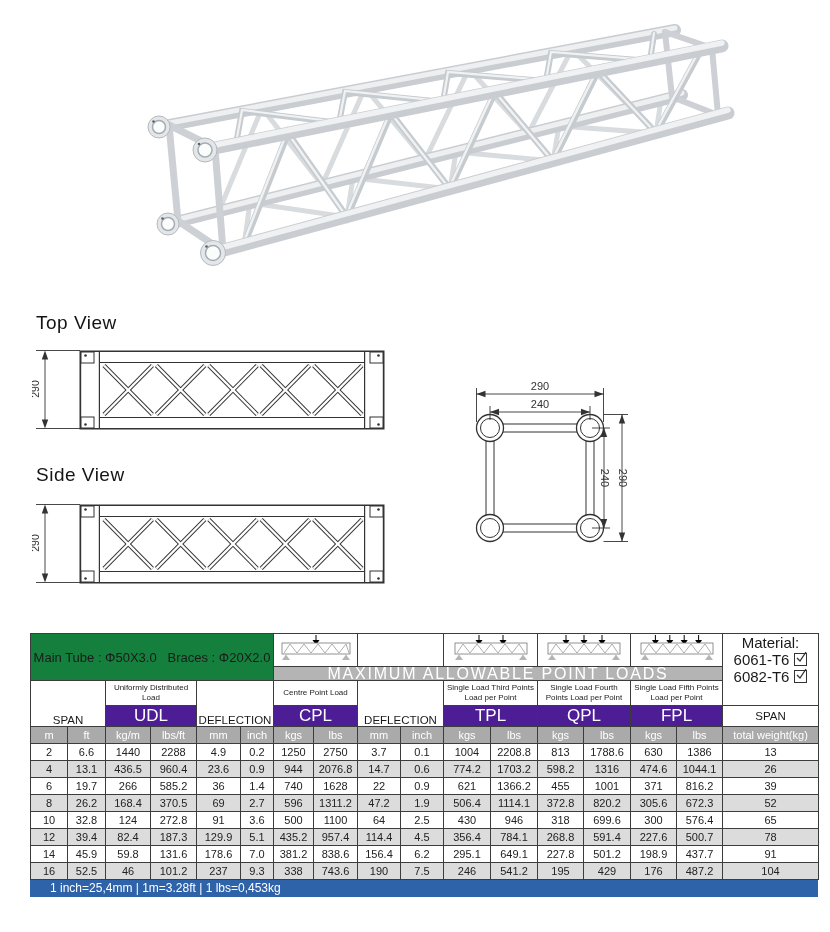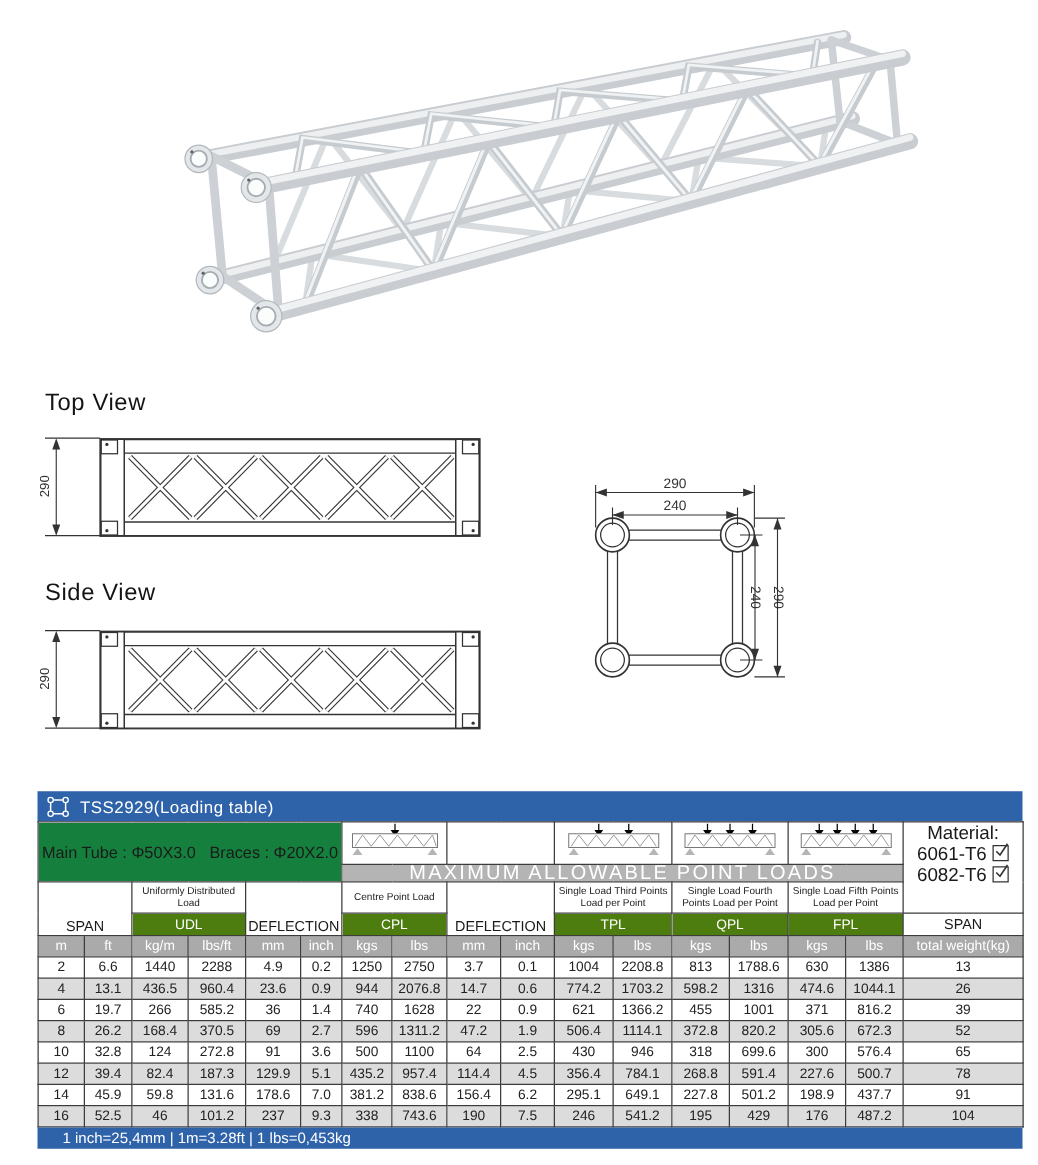--- a/index.html
+++ b/index.html
@@ -13,21 +13,21 @@
              font-size:13.5px;letter-spacing:0.4px;}
   .title-bar svg{margin:0 8px 0 7px;}
   table.spec{border-collapse:collapse;width:788px;table-layout:fixed;}
   table.spec td{border:1px solid #3c3c3c;padding:0;text-align:center;overflow:hidden;}
   td.maintube{font-size:13px;text-align:left;padding-left:7px;background:#15803d;}
   td.iconcell{background:#fff;height:30px;}
   td.banner{background:#b4b4b4;color:#fff;font-size:16px;letter-spacing:1.8px;height:13px;
             line-height:13px;white-space:nowrap;}
   td.desc{font-size:8px;line-height:1.2;color:#222;height:24px;padding:1px 2px;background:#fff;}
   td.mergelabel{vertical-align:bottom;font-size:11.5px;padding-bottom:2px;background:#fff;}
-  td.blue{background:#4d7c0f;color:#fff;font-size:11px;height:17px;}
+  td.blue{background:#4c1d95;color:#fff;font-size:17px;height:17px;}
   td.spanlabel{font-size:11.5px;background:#fff;height:17px;}
   td.unit{background:#aaaaaa;color:#fff;font-size:11px;height:16px;font-weight:normal;}
   td.material{background:#fff;text-align:left;vertical-align:top;padding:3px 0 0 10px;
               font-size:15px;line-height:17px;}
   .chk{display:inline-block;width:11px;height:11px;border:1px solid #333;margin-left:5px;
        vertical-align:-1px;position:relative;}
   .chk svg{position:absolute;left:0px;top:-3px;}
   tbody td{font-size:11px;height:16px;color:#222;background:#fff;}
   tbody tr:nth-child(even) td{background:#dcdcdc;}
   .footer-bar{height:17px;background:#2e62a9;color:#fff;font-size:12px;line-height:17px;
@@ -233,32 +233,20 @@
       <line class="thin" x1="153.5" y1="36.5" x2="178" y2="36.5"></line>
       <line class="thin" x1="153.5" y1="163.5" x2="178" y2="163.5"></line>
       <line class="thin" x1="172" y1="36.5" x2="172" y2="163.5"></line>
       <polygon points="172,36.5 168.8,45.5 175.2,45.5" fill="#333"></polygon>
       <polygon points="172,163.5 168.8,154.5 175.2,154.5" fill="#333"></polygon>
       <text x="169" y="100" transform="rotate(90 169 100)" text-anchor="middle" font-size="11" fill="#333">290</text>
     </g>
   </svg>
 
   <div class="loading-table">
-    <div class="title-bar">
-      <svg width="19" height="17" viewBox="0 0 19 17">
-        <rect x="3.5" y="3" width="12" height="11" fill="none" stroke="#fff" stroke-width="1.2"></rect>
-        <g fill="#2e62a9" stroke="#fff" stroke-width="1.1">
-          <circle cx="3.5" cy="3" r="2.1"></circle>
-            <circle cx="15.5" cy="3" r="2.1"></circle>
-          <circle cx="3.5" cy="14" r="2.1"></circle>
-            <circle cx="15.5" cy="14" r="2.1"></circle>
-        </g>
-      </svg>
-      <span>TSS2929(Loading table)</span>
-    </div>
 
     <table class="spec">
       <colgroup>
         <col style="width:37px">
           <col style="width:38px">
           <col style="width:45px">
           <col style="width:46px">
         <col style="width:44px">
           <col style="width:33px">
           <col style="width:40px">

